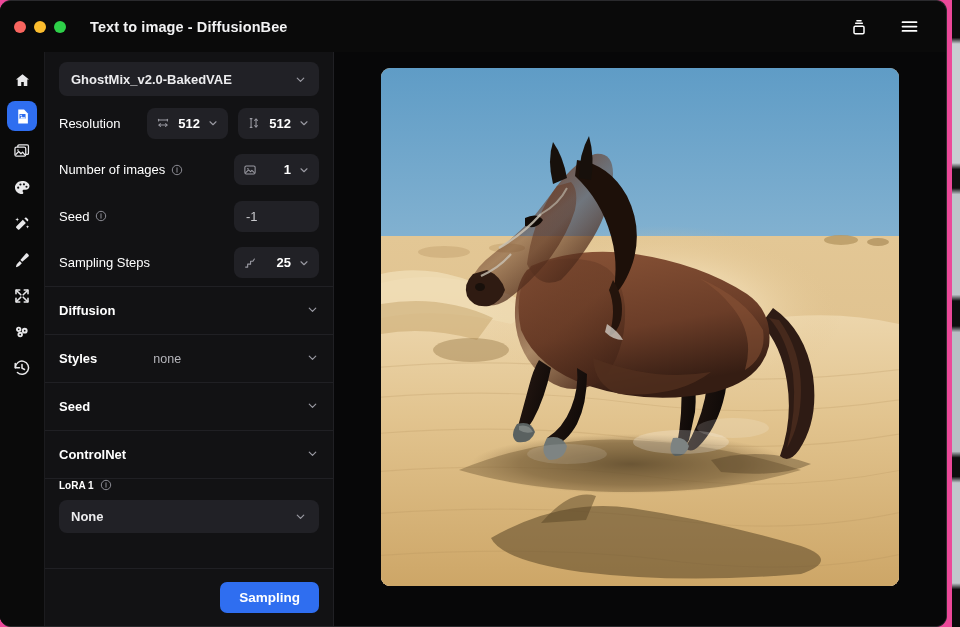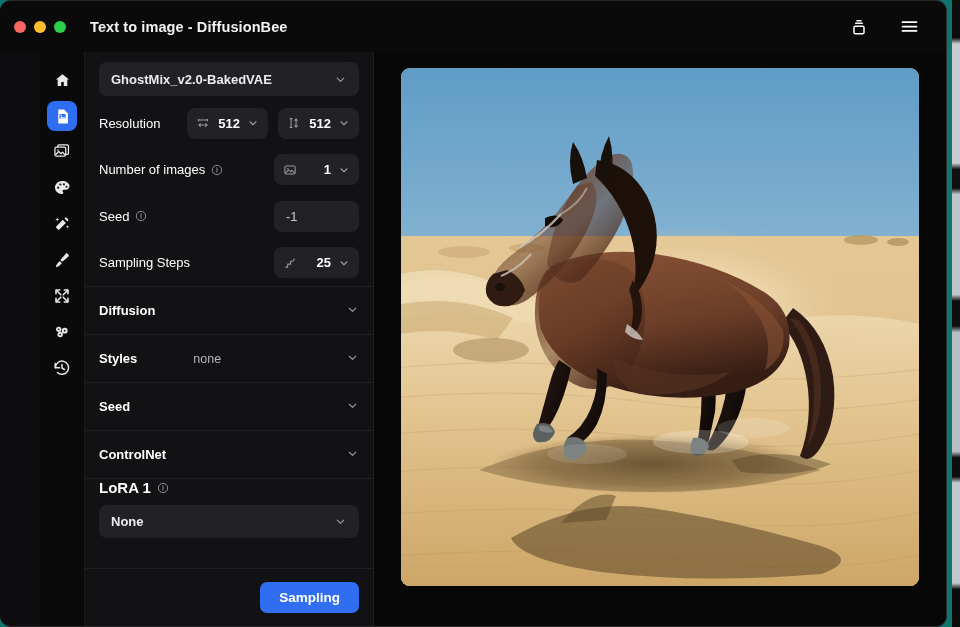--- a/index.html
+++ b/index.html
@@ -13,21 +13,21 @@
     overflow: hidden;
     font-family: "Liberation Sans", sans-serif;
     -webkit-font-smoothing: antialiased;
   }
 
   
   #desktop {
     position: relative;
     width: 960px;
     height: 627px;
-    background: #0f766e;
+    background: #ec4899;
     overflow: hidden;
   }
   .desktop-strip {
     position: absolute;
     right: 0;
     top: 0;
     width: 8px;
     height: 627px;
     background: linear-gradient(180deg,
       #0c0c0c 0%, #0c0c0c 6%,
@@ -104,21 +104,20 @@
     justify-content: center;
     cursor: pointer;
   }
 
   
   #body-row {
     flex: 1;
     display: flex;
     min-height: 0;
     background: #0c0c0e;
-    margin-left: 40px;
   }
 
   
   #rail {
     width: 44px;
     min-width: 44px;
     background: #0a0a0a;
     border-right: 1px solid #1c1c1f;
     padding-top: 13px;
     display: flex;
@@ -260,21 +259,21 @@
     font-size: 12.5px;
     margin-left: 56px;
   }
   .section-chev { margin-left: auto; }
 
   .section-body {
     padding: 0 14px 10px 14px;
   }
   .sub-label {
     color: #ffffff;
-    font-size: 15px;
+    font-size: 10px;
     font-weight: bold;
     display: flex;
     align-items: center;
     gap: 6px;
     margin: 0 0 9px 0;
   }
   .lora-select {
     background: #212126;
     border-radius: 8px;
     height: 33px;

